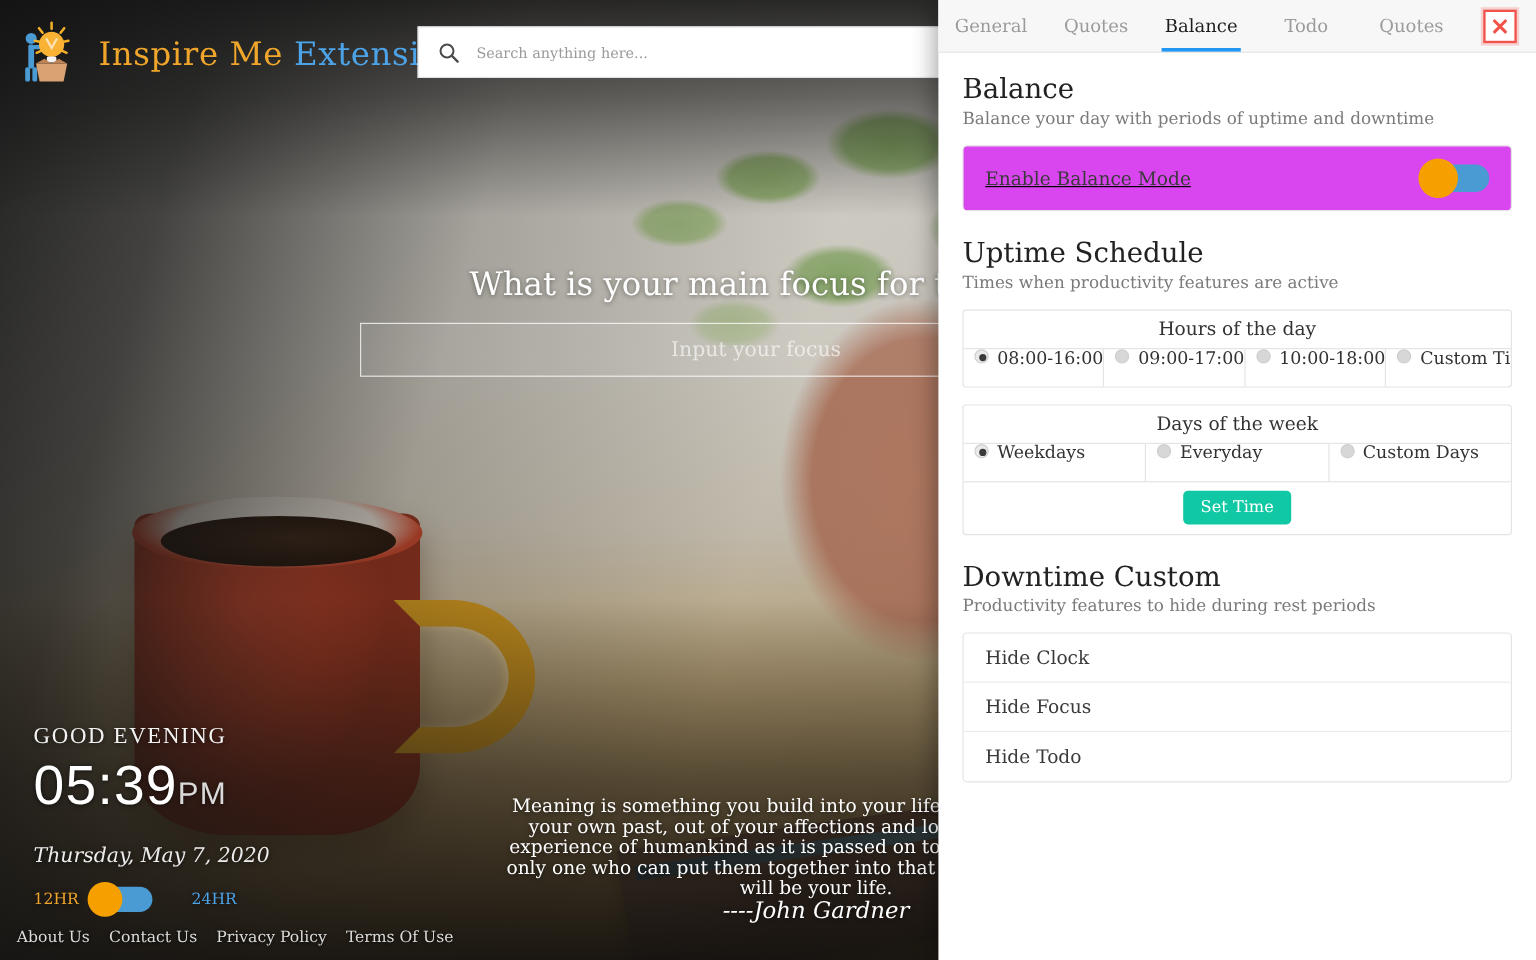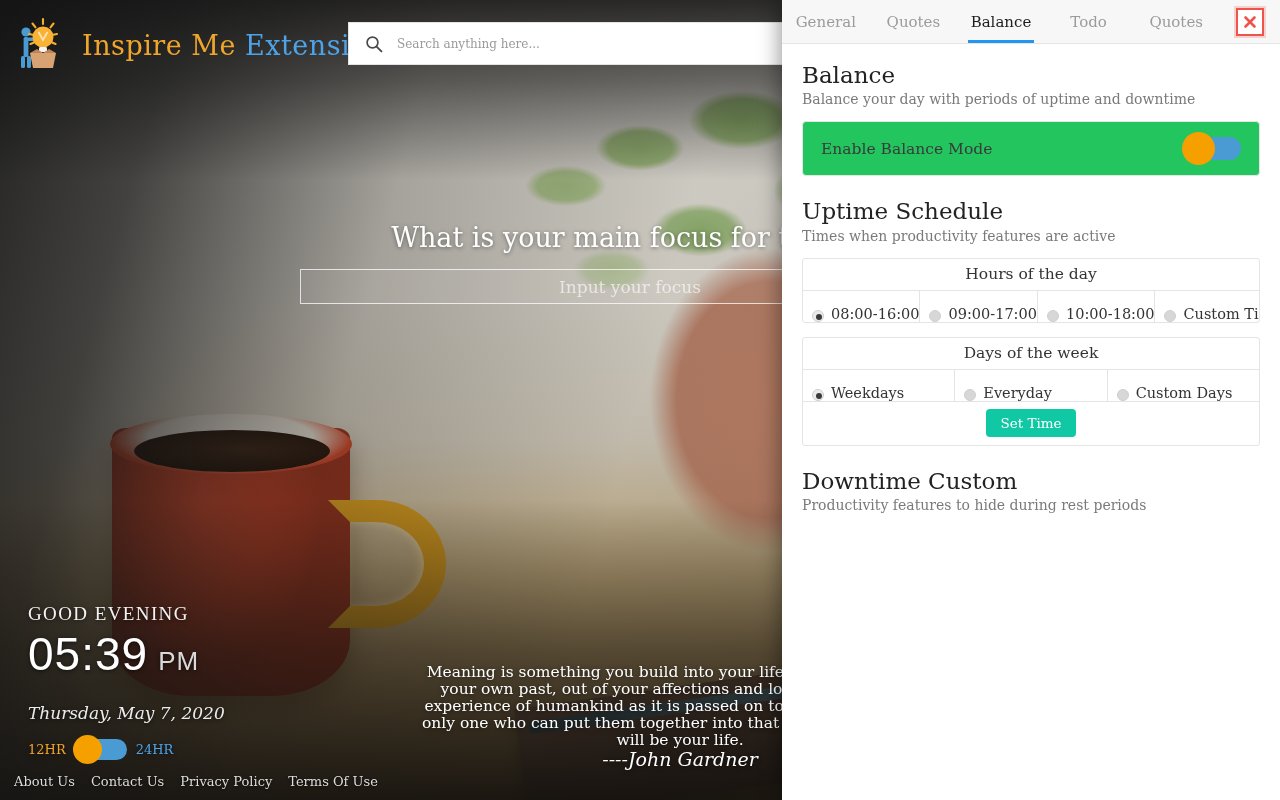--- a/index.html
+++ b/index.html
@@ -161,21 +161,21 @@
   .focus-q {
     font-family: "DejaVu Serif", serif;
     font-size: 27px;
     color: #ffffff;
     text-shadow: 0 1px 4px rgba(0,0,0,.45);
     white-space: nowrap;
   }
   .focus-input {
     margin-top: 16px;
     width: 100%;
-    height: 35px;
+    height: 45px;
     background: rgba(255,255,255,.06);
     border: 1px solid rgba(255,255,255,.75);
     outline: 0;
     text-align: center;
     font-family: "DejaVu Serif", serif;
     font-size: 17px;
     color: #fff;
   }
   .focus-input::placeholder { color: rgba(255,255,255,.62); }
 
@@ -188,41 +188,40 @@
   }
   .greeting {
     font-family: "Liberation Serif", serif;
     font-size: 19px;
     letter-spacing: 1.4px;
     color: #f2f2f2;
   }
   .timerow {
     display: flex;
     align-items: baseline;
-    gap: 10px;
     margin-top: 2px;
   }
   .time { font-family: "Liberation Sans", sans-serif; font-size: 46px; font-weight: 300; letter-spacing: 1px; color:#fff; }
   .meridiem { font-family: "Liberation Sans", sans-serif; font-size: 26px; font-weight: 300; color:#d9d9d9; letter-spacing: 1px; }
   .datetext {
     margin-top: 22px;
     font-family: "DejaVu Serif", serif;
     font-style: italic;
     font-size: 17px;
     color: #ececec;
   }
   .hrtoggle {
     margin-top: 16px;
     display: flex;
     align-items: center;
     gap: 9px;
   }
   .hr-label { font-family: "DejaVu Serif", serif; font-size: 13px; }
   .hr-12 { color: #f0a52b; }
-  .hr-24 { color: #4da3e8; }
+  .hr-24 { color: #4da3e8; margin-left: 24px; }
   .switch {
     position: relative;
     width: 52px; height: 21px;
     border-radius: 11px;
     background: #4a9ad4;
   }
   .switch .knob {
     position: absolute;
     left: -2px; top: -4px;
     width: 29px; height: 29px;
@@ -333,21 +332,22 @@
     font-family: "DejaVu Serif", serif;
     font-size: 14px;
     color: #7a7a7a;
     margin-top: 3px;
   }
 
   .card {
     margin-top: 14px;
     border: 1px solid #e4e4e4;
     border-radius: 4px;
-    background: #22c55e;
+    background: #d946ef;
+    text-decoration: underline;
   }
   .card-row {
     height: 53px;
     display: flex;
     align-items: center;
     justify-content: space-between;
     padding: 0 18px;
   }
   .card-row-label {
     font-family: "DejaVu Serif", serif;
@@ -383,21 +383,21 @@
     font-family: "DejaVu Serif", serif;
     font-size: 15.5px;
     color: #333;
     border-bottom: 1px solid #e4e4e4;
   }
   .tbl-row { display: flex; }
   .tbl-cell {
     flex: 1 1 0;
     height: 31px;
     display: flex;
-    align-items: flex-end;
+    align-items: flex-start;
     gap: 7px;
     padding-left: 9px;
     border-right: 1px solid #e4e4e4;
     font-family: "DejaVu Serif", serif;
     font-size: 14.5px;
     color: #333;
     white-space: nowrap;
   }
   .tbl-cell:last-child { border-right: 0; }
   .radio {
@@ -632,17 +632,22 @@
         <div class="tbl-foot">
           <button class="btn-teal">Set Time</button>
         </div>
       </div>
 
       <div class="gap-lg">
         <div class="sec-title">Downtime Custom</div>
         <div class="sec-sub">Productivity features to hide during rest periods</div>
       </div>
 
+      <div class="list">
+        <div class="list-item">Hide Clock</div>
+        <div class="list-item">Hide Focus</div>
+        <div class="list-item">Hide Todo</div>
+      </div>
 
     </div>
   </div>
 
 </div>
 
 </body></html>

